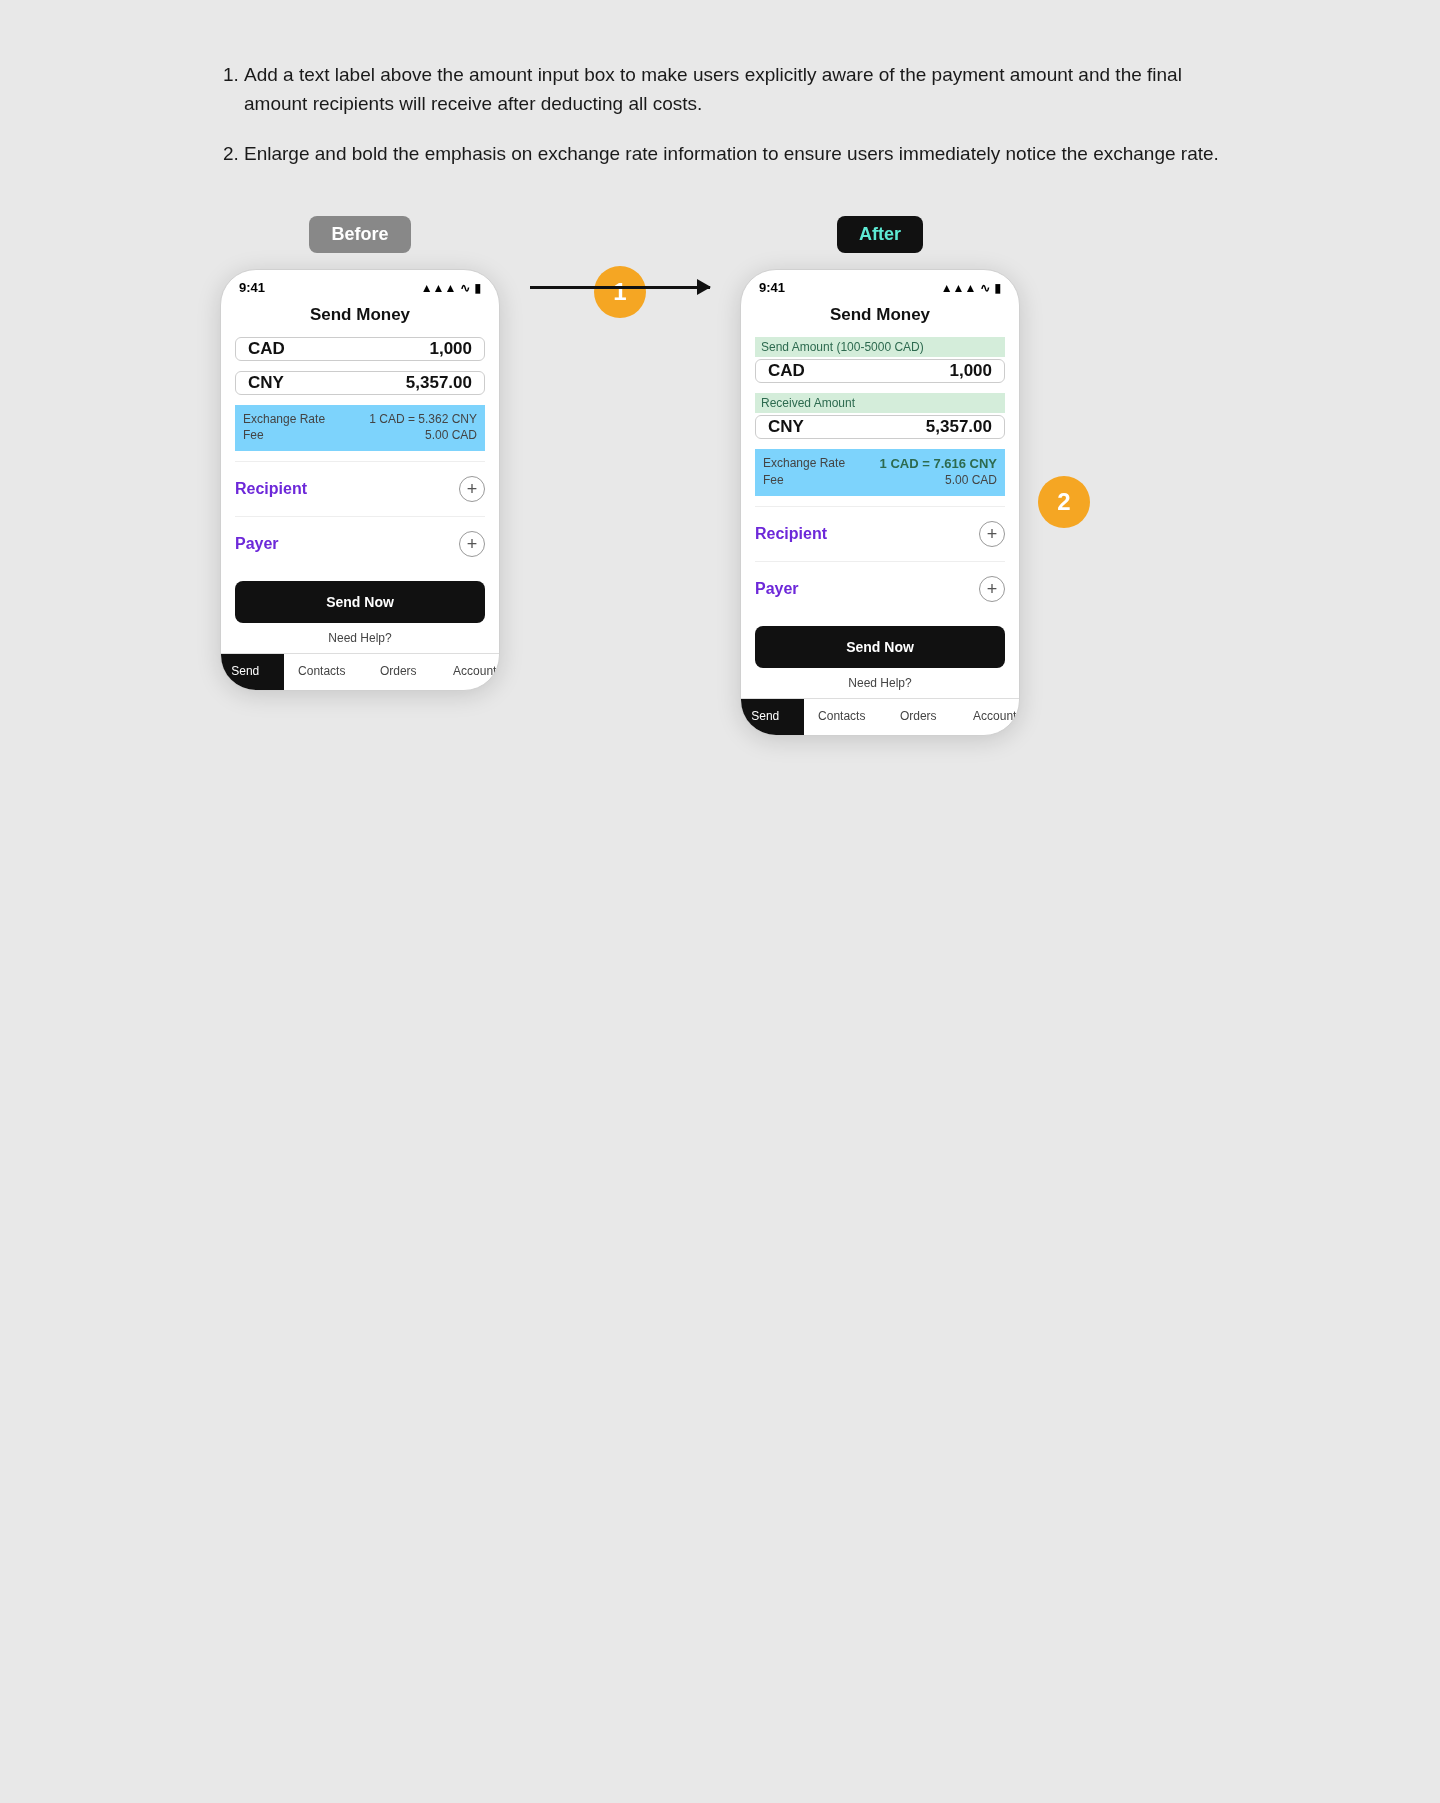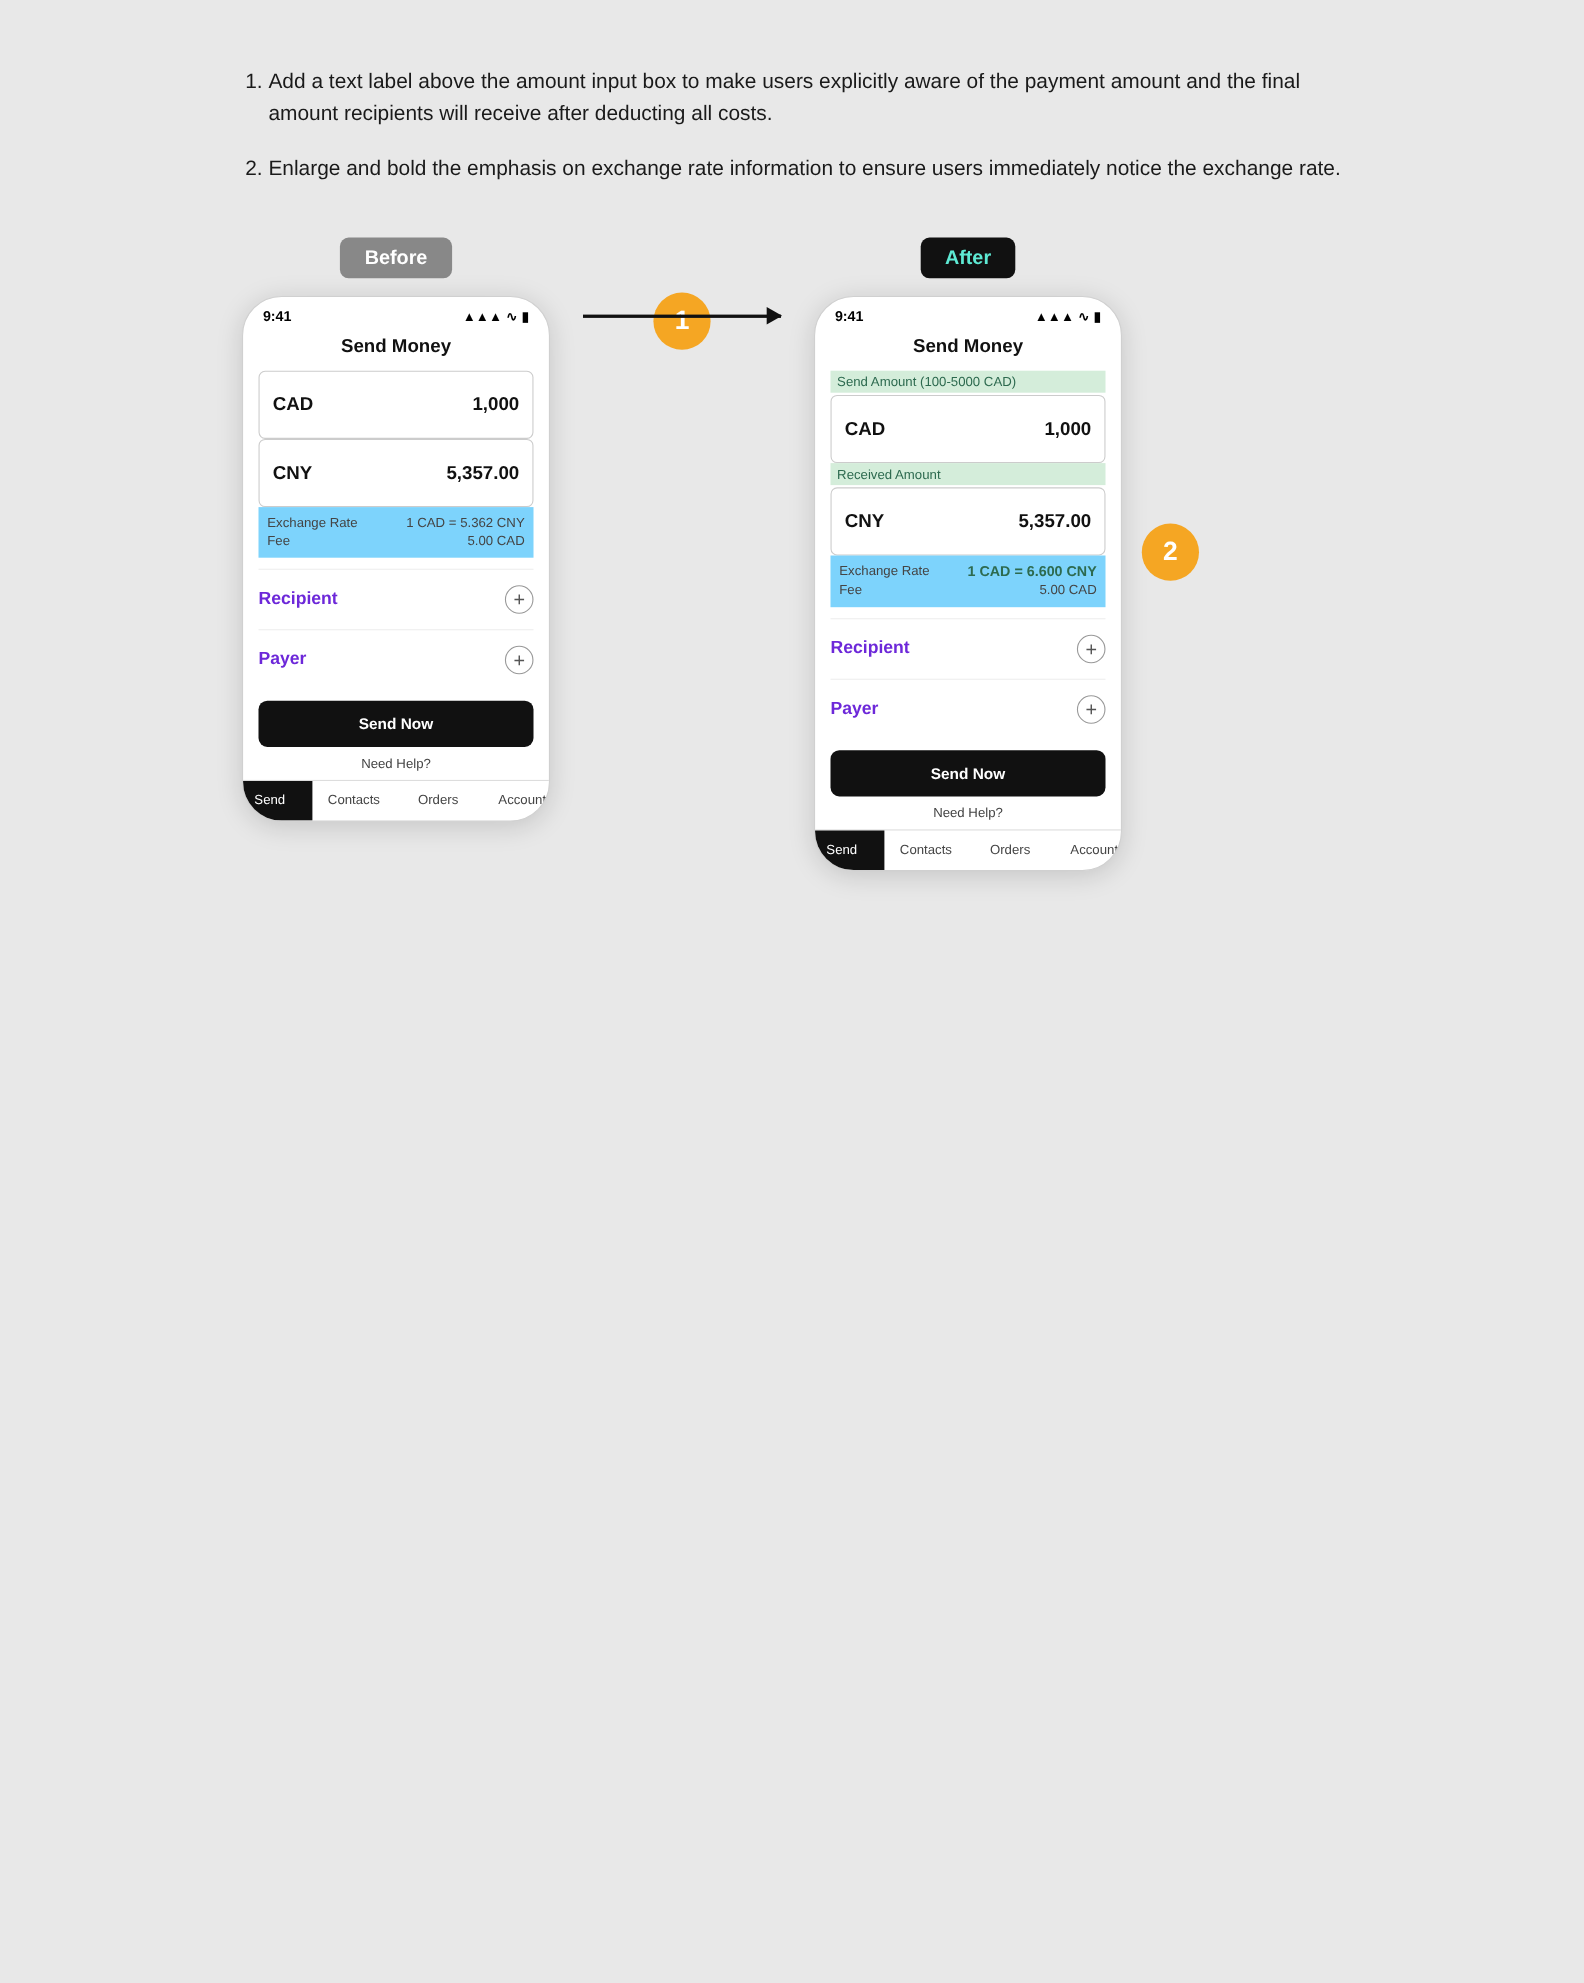--- a/index.html
+++ b/index.html
@@ -105,24 +105,25 @@
       background: #d4edda;
       color: #2d6a4f;
       font-size: 12px;
       padding: 3px 6px;
       margin-bottom: 2px;
       display: block;
     }
     .amount-field {
       border: 1.5px solid #ccc;
       border-radius: 6px;
-      padding: 20px 12px;
+      padding: 1px 12px;
       display: flex;
       justify-content: space-between;
       align-items: center;
+      margin-bottom: 10px;
     }
     .amount-field .currency {
       font-size: 17px;
       font-weight: 700;
       color: #111;
     }
     .amount-field .amount-val {
       font-size: 17px;
       font-weight: 700;
       color: #111;
@@ -349,21 +350,21 @@
           </div>
           <span class="field-label-green">Received Amount</span>
           <div class="amount-field">
             <span class="currency">CNY</span>
             <span class="amount-val">5,357.00</span>
           </div>
           <div class="rate-section">
             <div class="rate-row">
               <span>Exchange Rate</span>
               <span>
-                <span class="rate-highlight">1 CAD = </span><strong class="rate-highlight">6.600 CNY</strong>
+                <span class="rate-highlight">1 CAD = </span><strong class="rate-highlight">7.616 CNY</strong>
               </span>
             </div>
             <div class="rate-row">
               <span>Fee</span>
               <span>5.00 CAD</span>
             </div>
           </div>
           <div class="section-row">
             <span class="section-label">Recipient</span>
             <div class="plus-btn">+</div>

